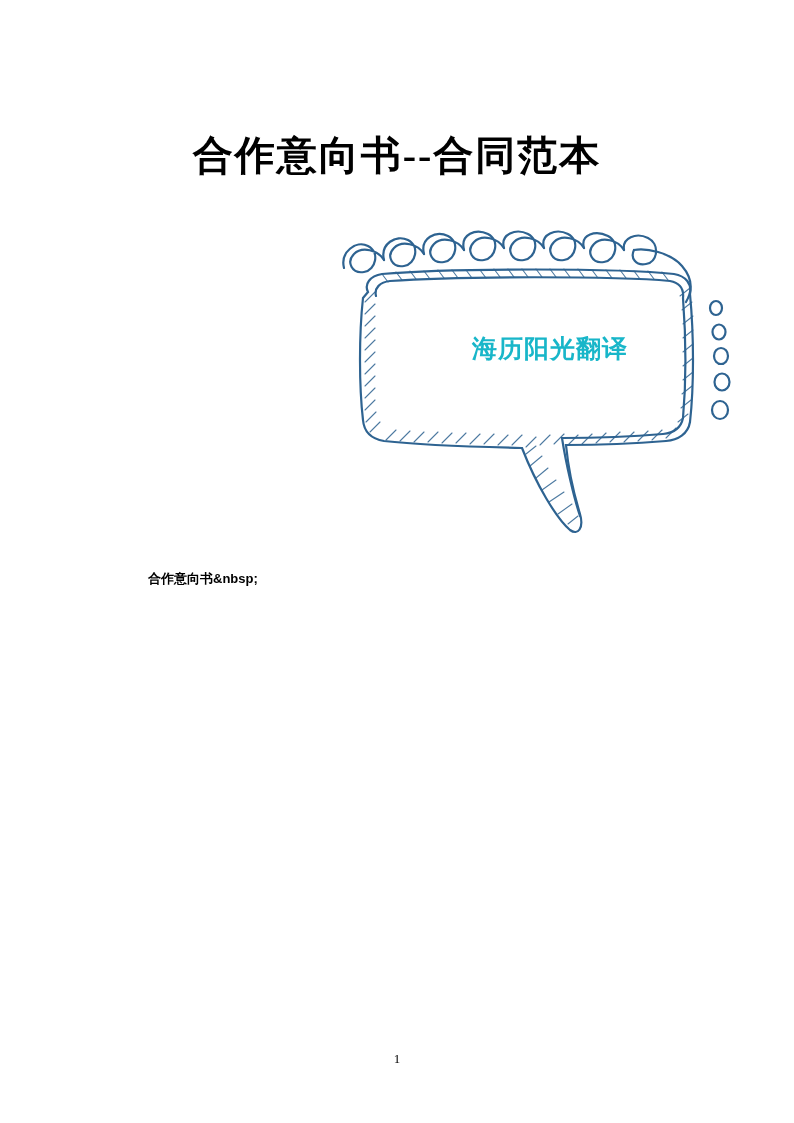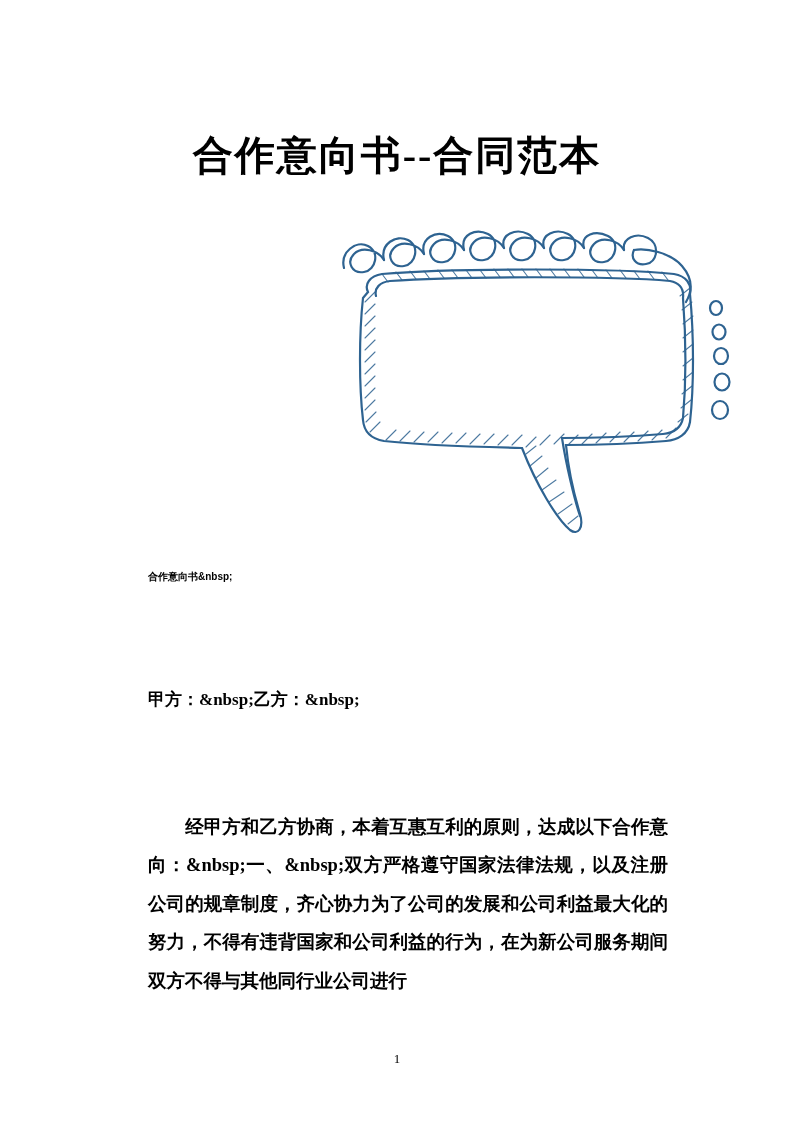--- a/index.html
+++ b/index.html
@@ -57,21 +57,21 @@
     color: #18b6c9;
     letter-spacing: 1px;
   }
   .body-block {
     position: absolute;
     left: 148px;
     width: 520px;
   }
   .p-heading {
     font-family: "Liberation Sans", sans-serif;
-    font-size: 10px;
+    font-size: 13px;
     font-weight: 700;
     color: #000;
   }
   .p-parties {
     font-family: "Liberation Serif", serif;
     font-size: 17px;
     font-weight: 700;
     color: #000;
   }
   .p-body {
@@ -207,28 +207,23 @@
 
         <ellipse cx="386" cy="82" rx="6" ry="7"></ellipse>
         <ellipse cx="389" cy="106" rx="6.5" ry="7.5"></ellipse>
         <ellipse cx="391" cy="130" rx="7" ry="8"></ellipse>
         <ellipse cx="392" cy="156" rx="7.5" ry="8.5"></ellipse>
         <ellipse cx="390" cy="184" rx="8" ry="9"></ellipse>
       </g>
     </svg>
   </div>
 
+  <div class="bubble-text">海历阳光翻译</div>
 
   <div class="body-block" style="top: 570px;">
     <div class="p-heading">合作意向书&amp;nbsp;</div>
   </div>
 
-  <div class="body-block" style="top: 688px;">
-    <div class="p-parties">甲方：&amp;nbsp;乙方：&amp;nbsp;</div>
-  </div>
-
-  <div class="body-block" style="top: 808px; left: 148px; width: 520px;">
-    <div class="p-body">　　经甲方和乙方协商，本着互惠互利的原则，达成以下合作意向：&amp;nbsp;一、&amp;nbsp;双方严格遵守国家法律法规，以及注册公司的规章制度，齐心协力为了公司的发展和公司利益最大化的努力，不得有违背国家和公司利益的行为，在为新公司服务期间双方不得与其他同行业公司进行</div>
-  </div>
+
 
   <div class="page-number">1</div>
 
 </div>
 
 </body></html>

